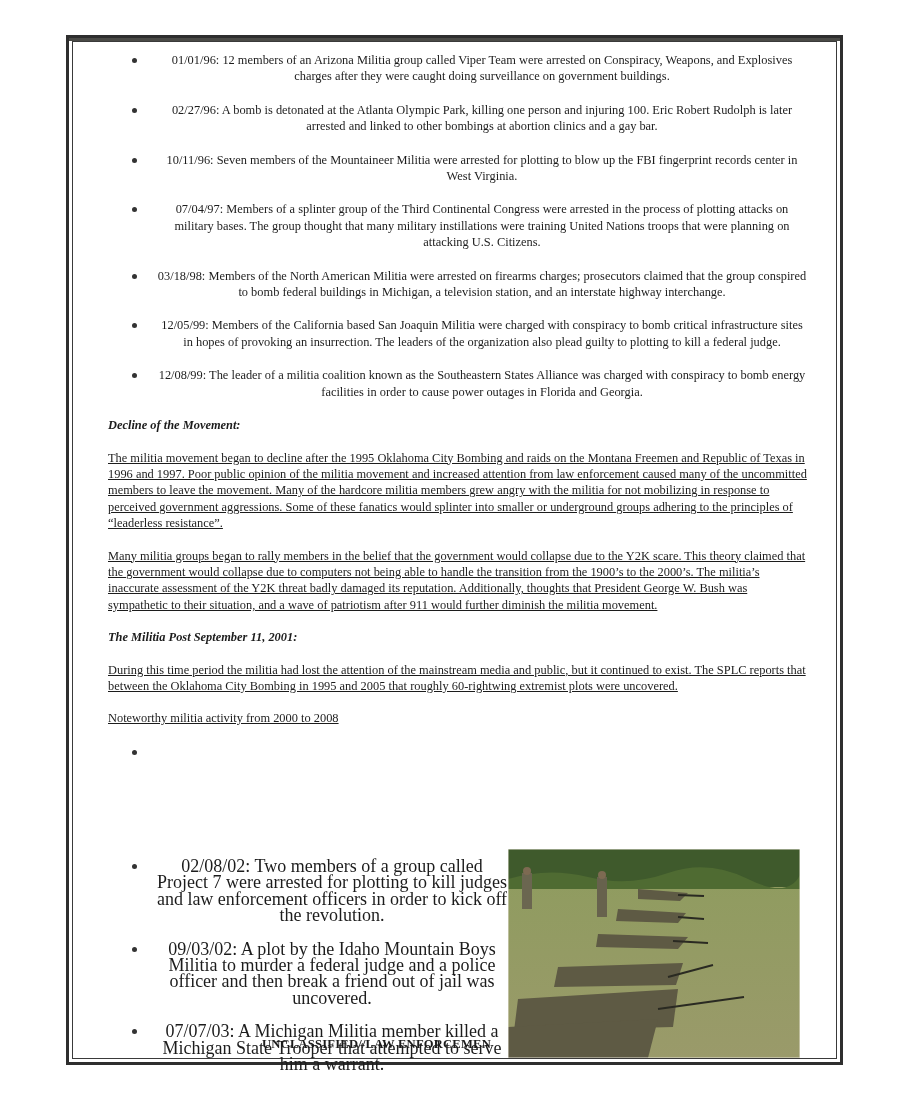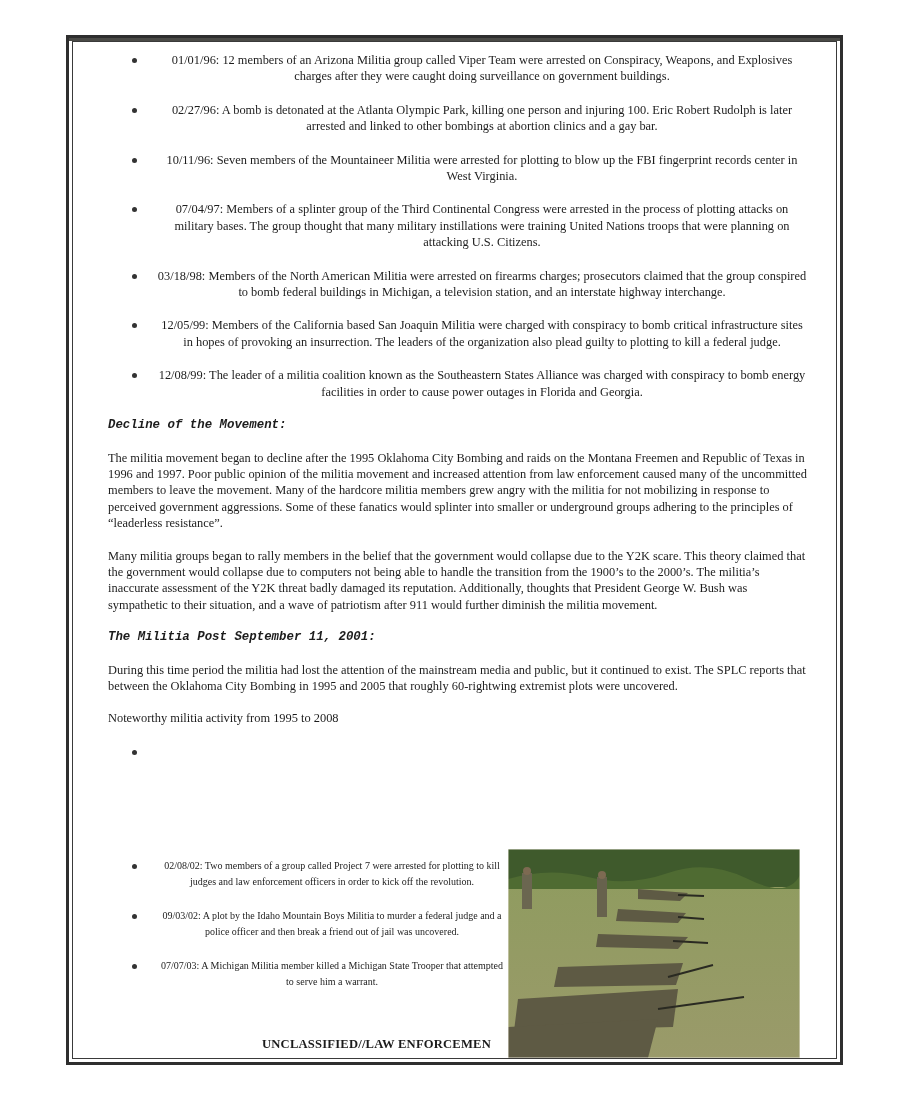--- a/index.html
+++ b/index.html
@@ -7,23 +7,23 @@
          font-family: "Liberation Serif", "DejaVu Serif", serif; color: #1c1c1c; }
   .frame { position: absolute; left: 66px; top: 35px; width: 777px; height: 1030px;
            border: 3px solid #2e2e2e; box-sizing: border-box; }
   .frame-inner { position: absolute; left: 3px; top: 3px; right: 3px; bottom: 3px;
            border: 1px solid #3a3a3a; }
   .frame-top-shade { position: absolute; left: 0; right: 0; top: 0; height: 3px; background: #4a4a46; }
   .content { position: absolute; left: 108px; top: 52px; width: 700px; font-size: 12.4px; line-height: 16.4px; }
   ul.bullets { list-style: none; margin: 0; padding: 0; }
   ul.bullets li { position: relative; padding-left: 48px; margin-bottom: 17px; text-align: center; }
   ul.bullets li .dot { position: absolute; left: 24px; top: 6px; width: 5px; height: 5px; border-radius: 50%; background: #333; }
-  .heading { font-weight: bold; font-style: italic; margin: 14px 0 16px 0; font-family: Liberation Mono, monospace; }
-  .para { margin: 8px 0 16px 0; }
-  .bottom-section { position: absolute; left: 108px; top: 858px; width: 400px; font-size: 10px; line-height: 16.4px; }
+  .heading { font-weight: bold; font-style: italic; margin: 14px 0 16px 0; }
+  .para { margin: 8px 0 16px 0; text-decoration: underline; }
+  .bottom-section { position: absolute; left: 108px; top: 858px; width: 400px; font-size: 18px; line-height: 16.4px; }
   .bottom-section ul.bullets li { margin-bottom: 17px; }
   .photo { position: absolute; left: 508px; top: 849px; width: 292px; height: 209px; overflow: hidden; background: #8f9a5c; }
   .footer { position: absolute; left: 262px; top: 1037px; font-size: 12.6px; font-weight: bold; letter-spacing: 0.2px; white-space: nowrap; }
 </style>
 </head>
 <body>
 
 <div class="frame">
   <div class="frame-top-shade"></div>
   <div class="frame-inner"></div>
@@ -39,21 +39,21 @@
     <li><span class="dot"></span><span>12/05/99: Members of the California based San Joaquin Militia were charged with conspiracy to bomb critical infrastructure sites in hopes of provoking an insurrection.  The leaders of the organization also plead guilty to plotting to kill a federal judge.</span></li>
     <li><span class="dot"></span><span>12/08/99: The leader of a militia coalition known as the Southeastern States Alliance was charged with conspiracy to bomb energy facilities in order to cause power outages in Florida and Georgia.</span></li>
   </ul>
 
   <div class="heading">Decline of the Movement:</div>
   <p class="para">The militia movement began to decline after the 1995 Oklahoma City Bombing and raids on the Montana Freemen and Republic of Texas in 1996 and 1997.  Poor public opinion of the militia movement and increased attention from law enforcement caused many of the uncommitted members to leave the movement.  Many of the hardcore militia members grew angry with the militia for not mobilizing in response to perceived government aggressions.  Some of these fanatics would splinter into smaller or underground groups adhering to the principles of “leaderless resistance”.</p>
   <p class="para">Many militia groups began to rally members in the belief that the government would collapse due to the Y2K scare.  This theory claimed that the government would collapse due to computers not being able to handle the transition from the 1900’s to the 2000’s.  The militia’s inaccurate assessment of the Y2K threat badly damaged its reputation.  Additionally, thoughts that President George W. Bush was sympathetic to their situation, and a wave of patriotism after 911 would further diminish the militia movement.</p>
 
   <div class="heading">The Militia Post September 11, 2001:</div>
   <p class="para">During this time period the militia had lost the attention of the mainstream media and public, but it continued to exist.  The SPLC reports that between the Oklahoma City Bombing in 1995 and 2005 that roughly 60-rightwing extremist plots were uncovered.</p>
-  <p class="para">Noteworthy militia activity from 1995 to 2008</p>
+  <p class="para">Noteworthy militia activity from 2000 to 2008</p>
 
   <ul class="bullets">
     <li><span class="dot"></span></li>
   </ul>
 </div>
 
 <div class="bottom-section">
   <ul class="bullets">
     <li><span class="dot"></span><span>02/08/02: Two members of a group called Project 7 were arrested for plotting to kill judges and law enforcement officers in order to kick off the revolution.</span></li>
     <li><span class="dot"></span><span>09/03/02:  A plot by the Idaho Mountain Boys Militia to murder a federal judge and a police officer and then break a friend out of jail was uncovered.</span></li>

